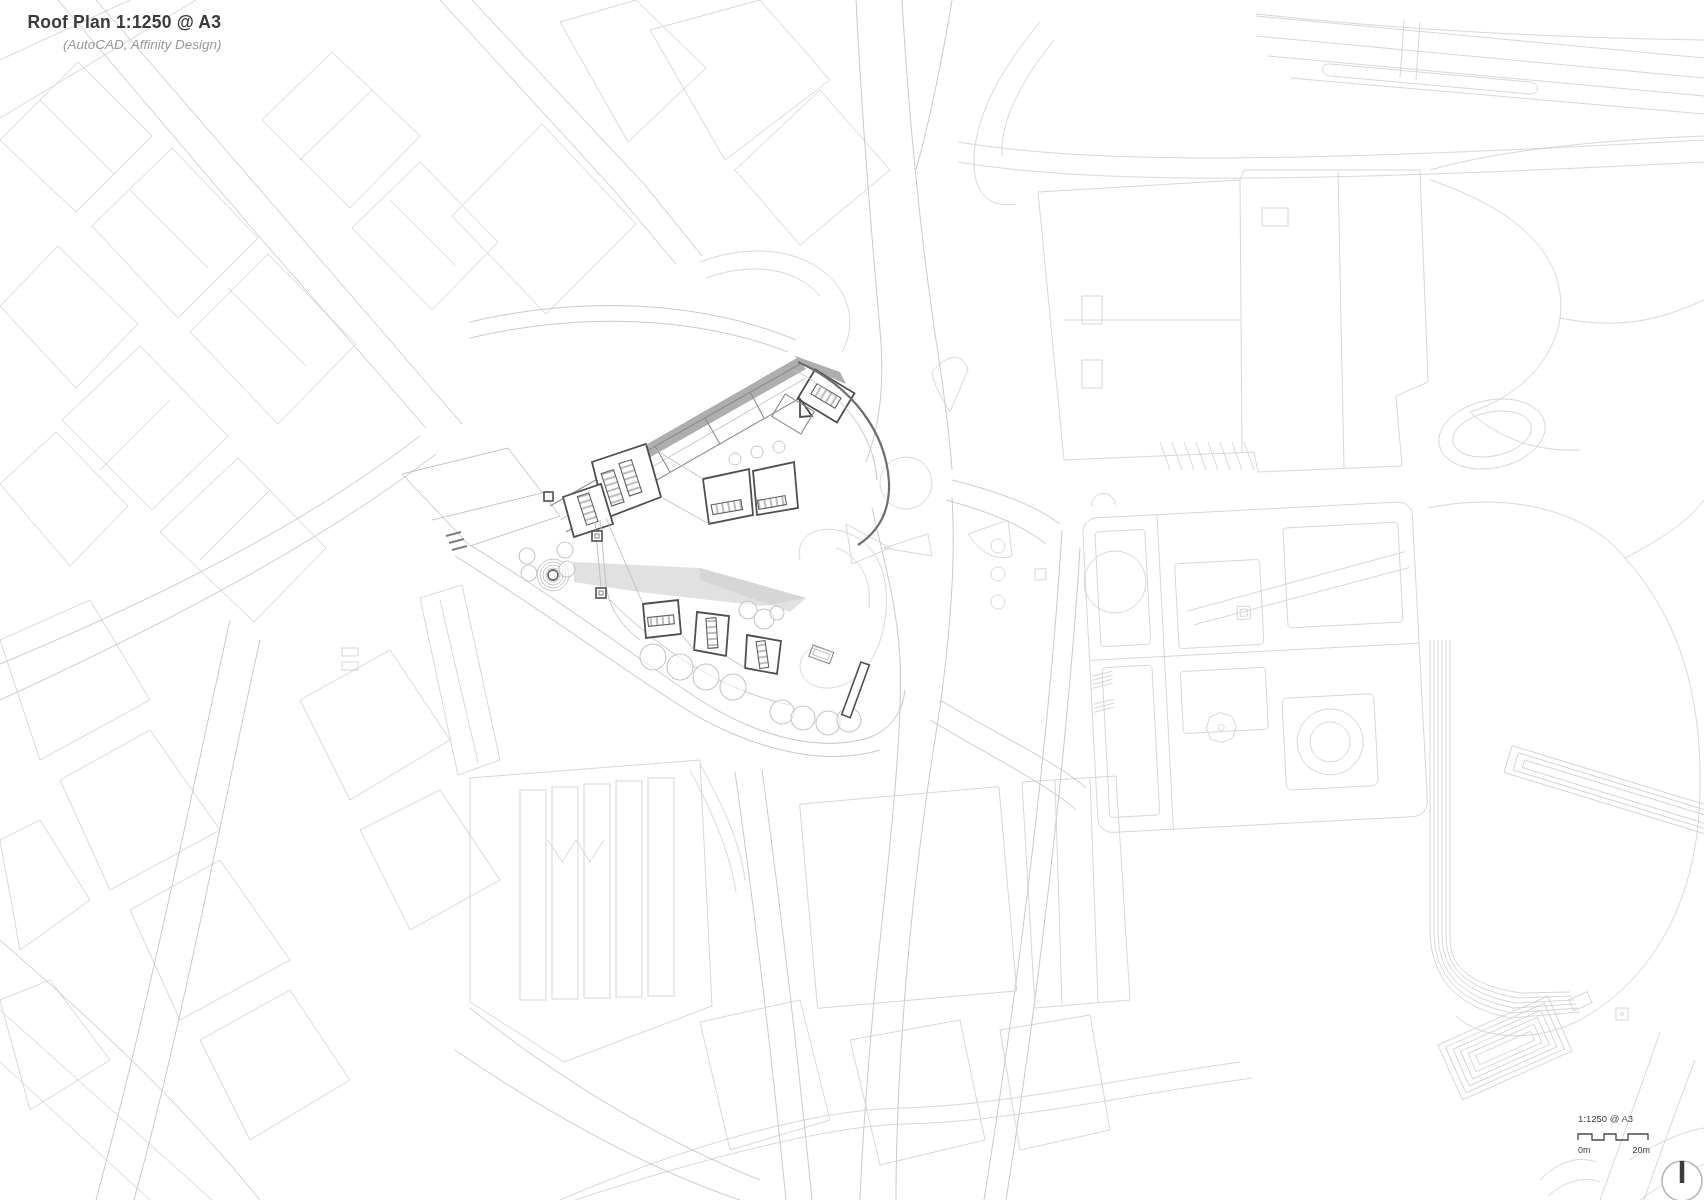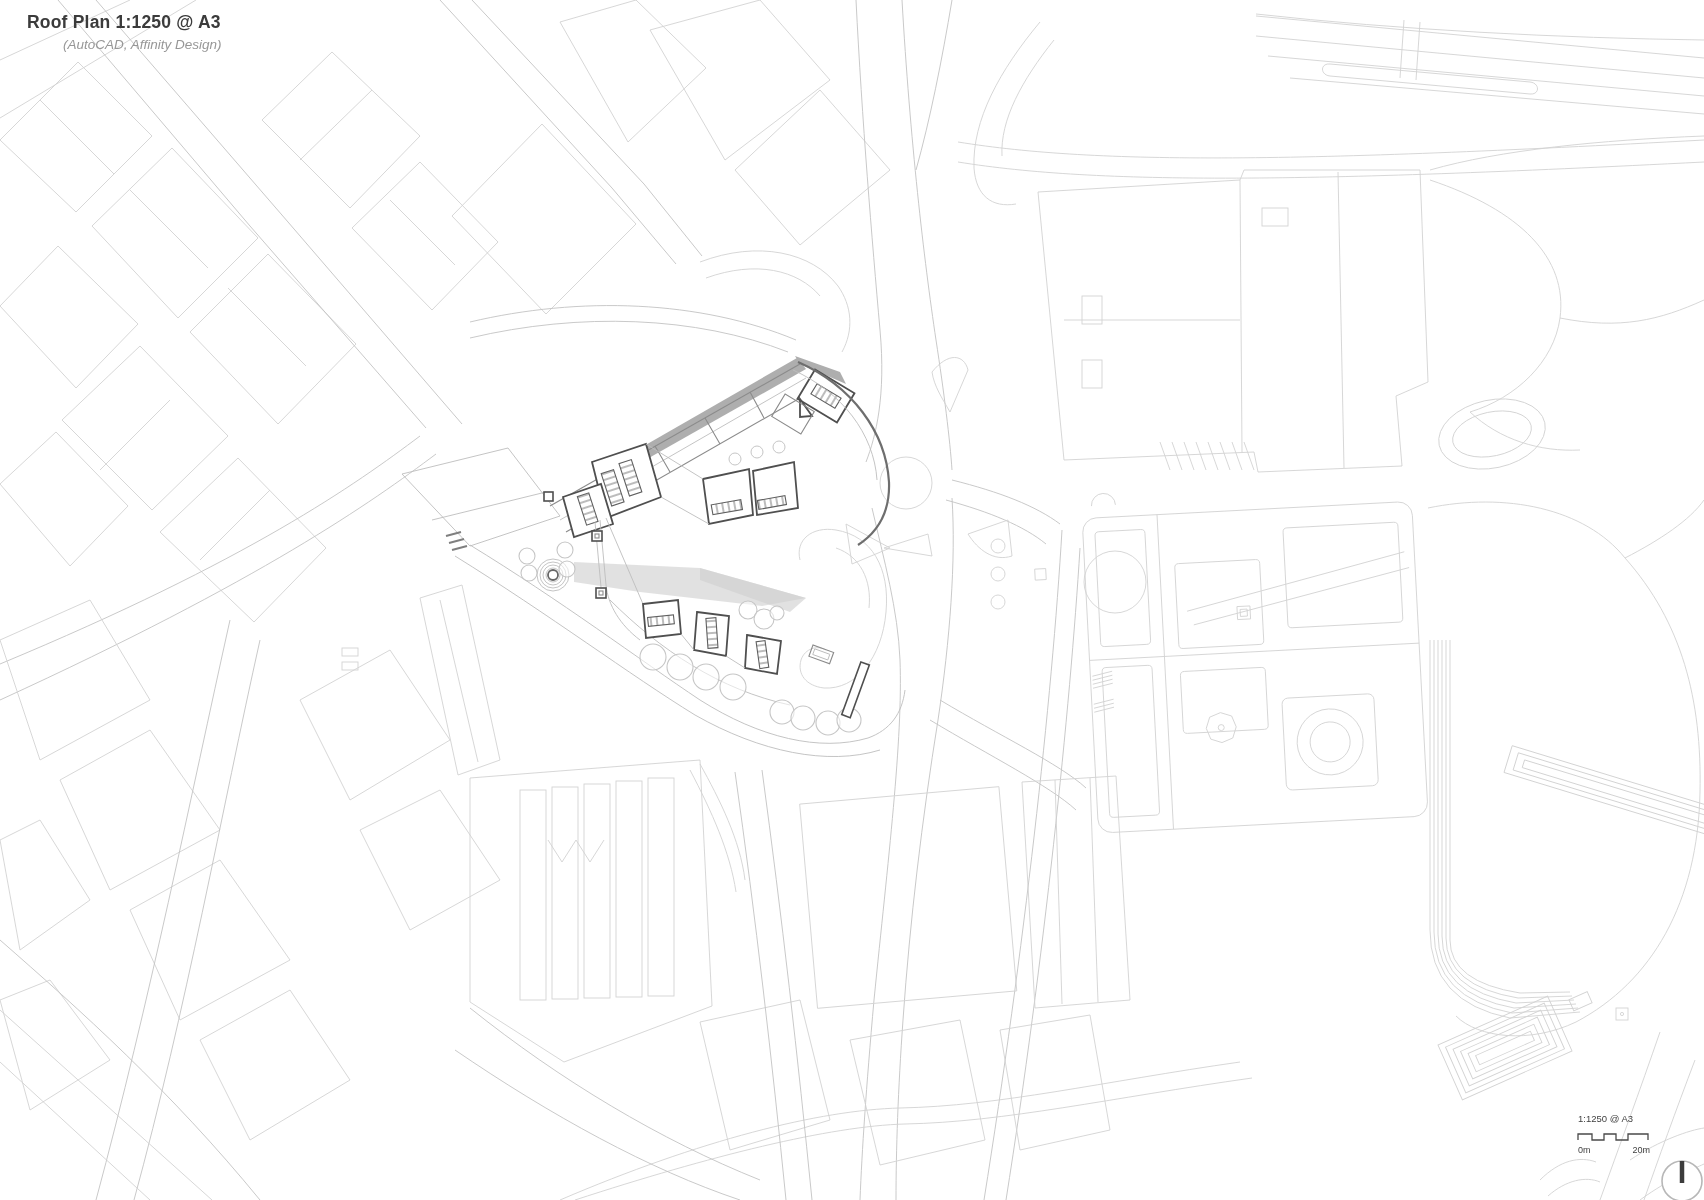--- a/index.html
+++ b/index.html
@@ -3,21 +3,21 @@
 <meta charset="utf-8">
 <style>
   :root{
     --background:#ffffff; --context_line:#d3d3d3; --road_line:#c3c3c3;
     --site_line:#4f4f4f; --site_mid:#8b8b8b; --shadow:#aeaeae; --soft_shadow:#cfcfcf;
     --tree_line:#c6c6c6; --title_text:#3b3b3b; --subtitle_text:#979797;
     --scale_text:#3f3f3f; --north_circle:#b7b7b7; --north_needle:#3c3c3c;
   }
   html,body{margin:0;padding:0;background:var(--background);}
   .canvas{position:relative;width:1704px;height:1200px;overflow:hidden;background:var(--background);
-          font-family:"Liberation Sans",sans-serif;}
+          font-family:"Liberation Sans",sans-serif;text-align:center;}
   svg{position:absolute;left:0;top:0;}
   .title-block{position:absolute;left:27px;top:12px;z-index:5;}
   .title{font-size:17.5px;font-weight:bold;color:var(--title_text);letter-spacing:.2px;}
   .subtitle{font-size:13.5px;font-style:italic;color:var(--subtitle_text);margin-top:4px;margin-left:36px;}
   .ctx *{fill:none;stroke:var(--context_line);stroke-width:.9;}
   .ctx .rd{stroke:var(--road_line);}
   .site-dk{fill:#ffffff;stroke:var(--site_line);stroke-width:1.8;stroke-linejoin:miter;}
   .site-md{fill:none;stroke:var(--site_mid);stroke-width:1.1;}
   .site-ln{fill:none;stroke:#bdbdbd;stroke-width:.9;}
   .shadow{fill:var(--shadow);stroke:none;}

